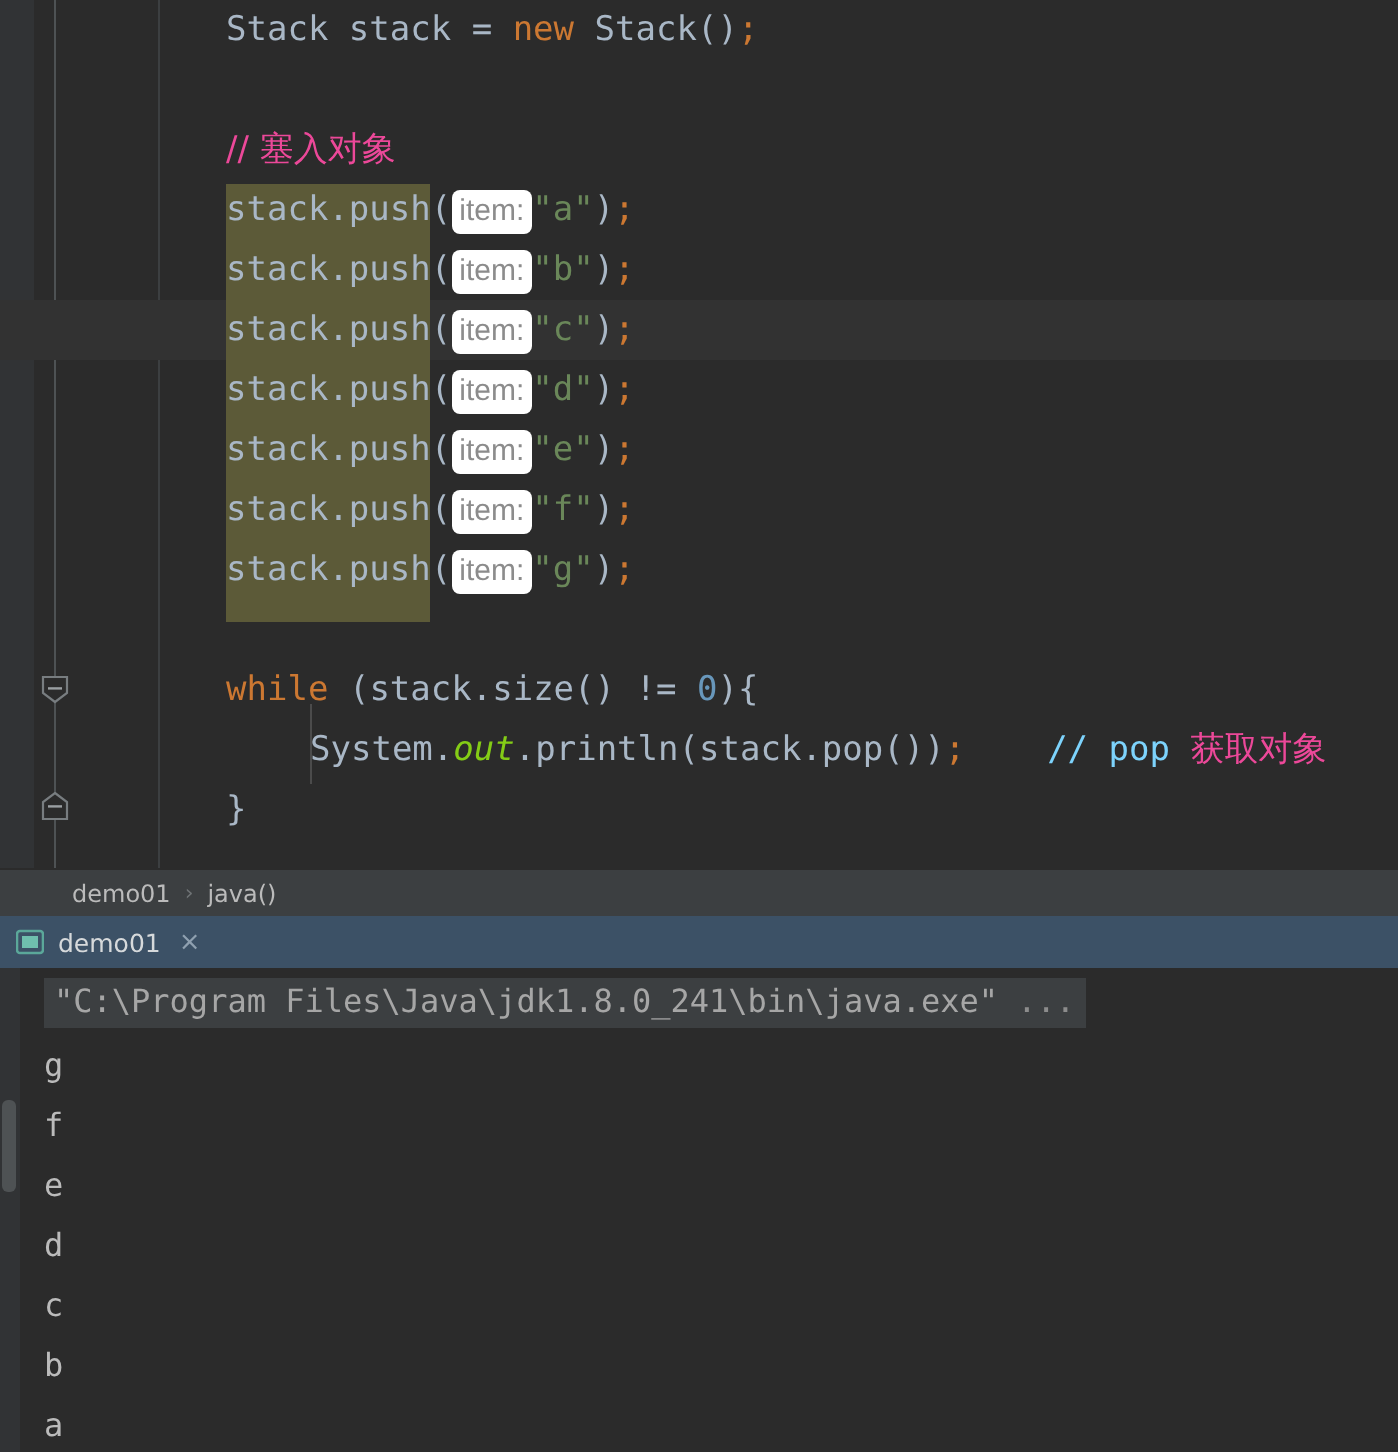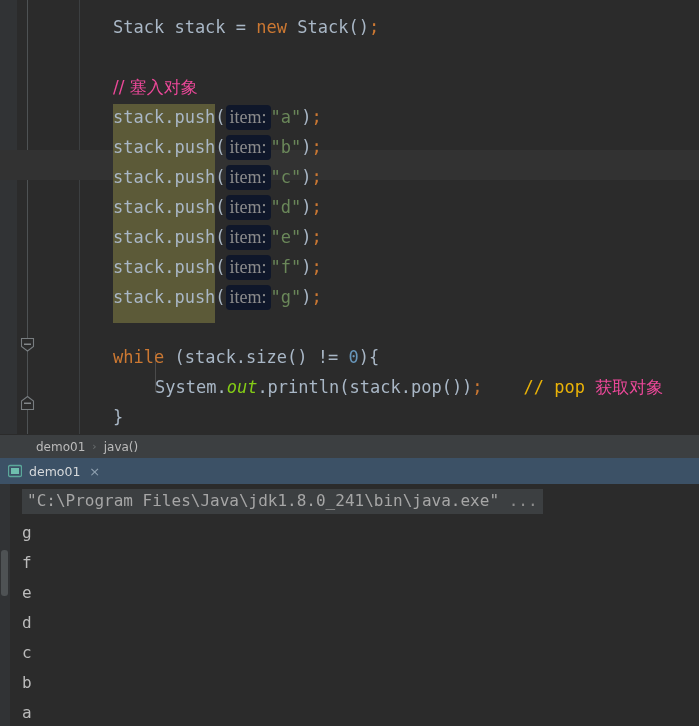--- a/index.html
+++ b/index.html
@@ -74,54 +74,54 @@
     position: absolute;
     left: 0;
     width: 699px;
     height: 30px;
     background: #323232;
   }
 
   
   .code {
     position: absolute;
-    left: 0; top: 12px;
+    left: 0; top: 0;
     width: 699px; height: 434px;
     font-size: 17px;
     line-height: 30px;
     white-space: pre;
     color: #a9b7c6;
   }
   .code-line {
     position: absolute;
     left: 0;
     height: 30px;
     white-space: pre;
   }
   .tok-kw      { color: #cc7832; }
   .tok-num     { color: #6897bb; }
   .tok-str     { color: #6a8759; }
   .tok-cmt     { color: #ec4899; font-family: "DejaVu Sans", "Liberation Sans", sans-serif; }
-  .tok-cmt-m   { color: #eab308; }
+  .tok-cmt-m   { color: #7dd3fc; }
   .tok-static  { color: #84cc16; font-style: italic; }
   .tok-semi    { color: #cc7832; }
   .tok-paren   { color: #a9b7c6; }
   .tok-plain   { color: #a9b7c6; }
 
   .hl-ident {
     background: #5c5a38;
     padding: 3px 0 16px 0;
   }
   .hint {
-    background: #0f172a;
+    background: #ffffff;
     color: #8c8c8c;
     border-radius: 4px;
     padding: 2px 4px 3px 4px;
-    font-size: 18px;
-    font-family: Liberation Serif, serif;
+    font-size: 15px;
+    font-family: Liberation Sans, sans-serif;
   }
 
   
   .indent-guide {
     position: absolute;
     width: 1px;
     background: #4b4b4b;
   }
 
   

